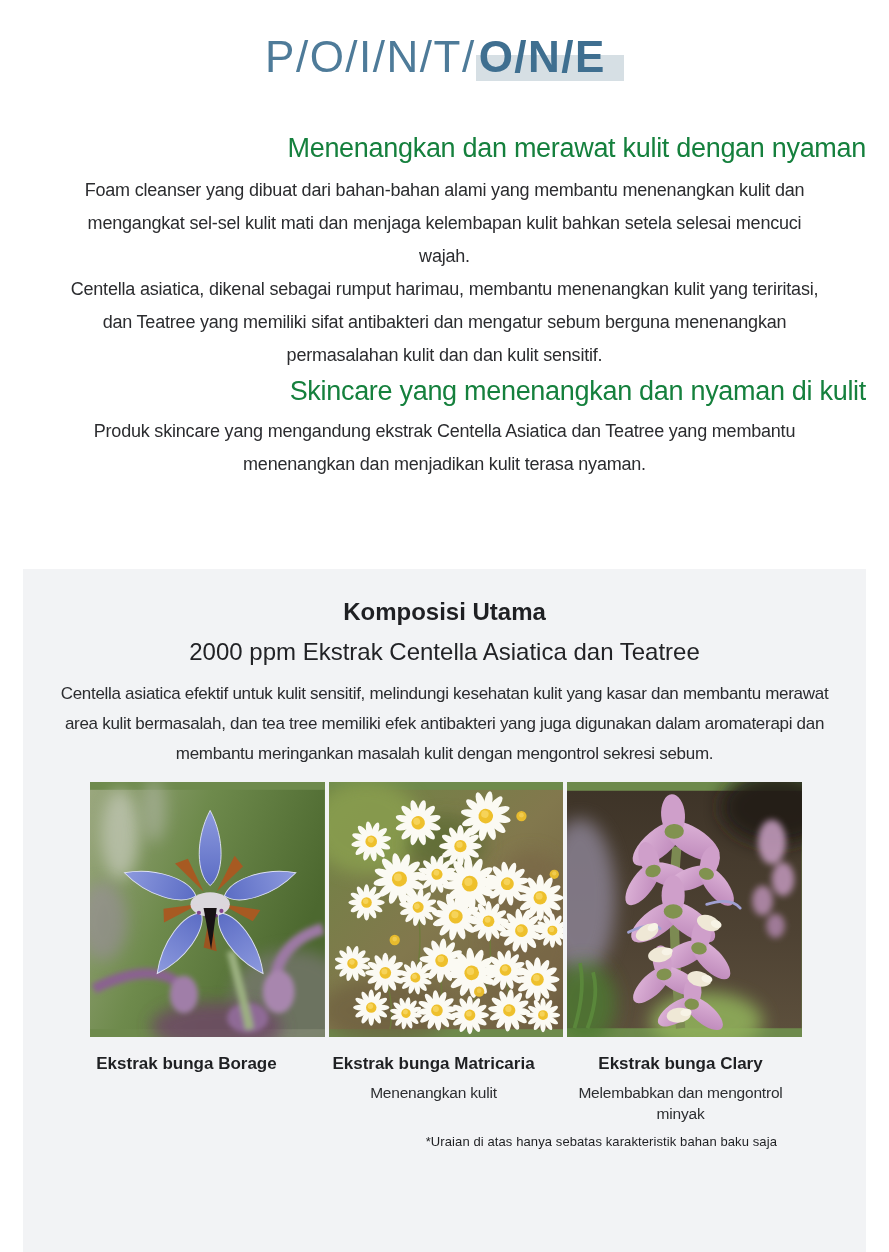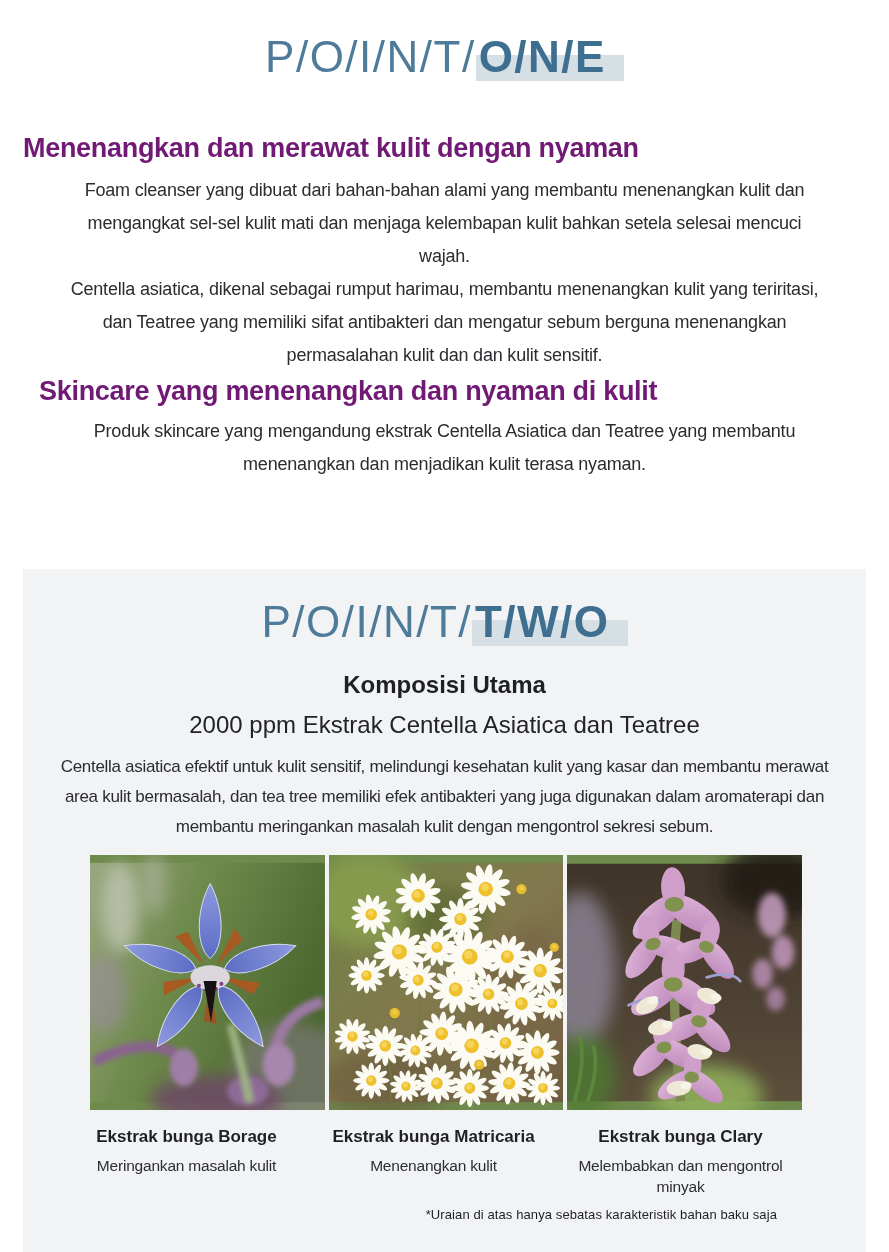--- a/index.html
+++ b/index.html
@@ -27,26 +27,26 @@
   }
   .point-heading .hl {
     font-weight: 700;
     color: #3f6f90;
     padding: 0 18px 0 3px;
     background: linear-gradient(to bottom, transparent 46%, #d6dfe4 46%);
   }
 
   .h-dark {
     margin: 0 auto;
-    text-align: left;
+    text-align: right;
     font-size: 27px;
     line-height: 35px;
     letter-spacing: -0.3px;
-    font-weight: 700;
-    color: #701a75;
+    font-weight: 400;
+    color: #15803d;
   }
   .body-text {
     margin: 0 auto;
     text-align: center;
     font-size: 18px;
     line-height: 33px;
     letter-spacing: -0.2px;
     color: #2b2c2f;
   }
   .s1-h1 { margin-bottom: 8px; }
@@ -101,21 +101,20 @@
     <h2 class="h-dark s1-h1">Menenangkan dan merawat kulit dengan nyaman</h2>
     <p class="body-text s1-p1">Foam cleanser yang dibuat dari bahan-bahan alami yang membantu menenangkan kulit dan mengangkat sel-sel kulit mati dan menjaga kelembapan kulit bahkan setela selesai mencuci wajah.</p>
 
     <p class="body-text s1-p2">Centella asiatica, dikenal sebagai rumput harimau, membantu menenangkan kulit yang teriritasi, dan Teatree yang memiliki sifat antibakteri dan mengatur sebum berguna menenangkan permasalahan kulit dan dan kulit sensitif.</p>
 
     <h2 class="h-dark s1-h3">Skincare yang menenangkan dan nyaman di kulit</h2>
     <p class="body-text s1-p3">Produk skincare yang mengandung ekstrak Centella Asiatica dan Teatree yang membantu menenangkan dan menjadikan kulit terasa nyaman.</p>
   </div>
 
   <div class="section-two">
-    <h1 class="point-heading ph-two" style="margin-bottom:20px;"><span>P/O/I/N/T/</span><span class="hl">T/W/O</span></h1>
 
     <h2 class="s2-title">Komposisi Utama</h2>
     <div class="s2-subtitle">2000 ppm Ekstrak Centella Asiatica dan Teatree</div>
     <p class="s2-body">Centella asiatica efektif untuk kulit sensitif, melindungi kesehatan kulit yang kasar dan membantu merawat area kulit bermasalah, dan tea tree memiliki efek antibakteri yang juga digunakan dalam aromaterapi dan membantu meringankan masalah kulit dengan mengontrol sekresi sebum.</p>
 
     <div class="flowers">
 
       <div class="flower">
         <svg viewBox="0 0 250 255" xmlns="http://www.w3.org/2000/svg">
           <defs>
@@ -318,21 +317,20 @@
           <use href="#cwh" transform="translate(100,176) rotate(-10)"></use>
           <use href="#cwh" transform="translate(142,202) rotate(14)"></use>
           <use href="#cwh" transform="translate(120,241) rotate(-6)"></use>
         </svg>
       </div>
     </div>
 
     <div class="captions">
       <div class="caption">
         <p class="cap-name">Ekstrak bunga Borage</p>
-        <p class="cap-benefit">Meringankan masalah kulit</p>
       </div>
       <div class="caption">
         <p class="cap-name">Ekstrak bunga Matricaria</p>
         <p class="cap-benefit">Menenangkan kulit</p>
       </div>
       <div class="caption">
         <p class="cap-name">Ekstrak bunga Clary</p>
         <p class="cap-benefit">Melembabkan dan mengontrol minyak</p>
       </div>
     </div>

